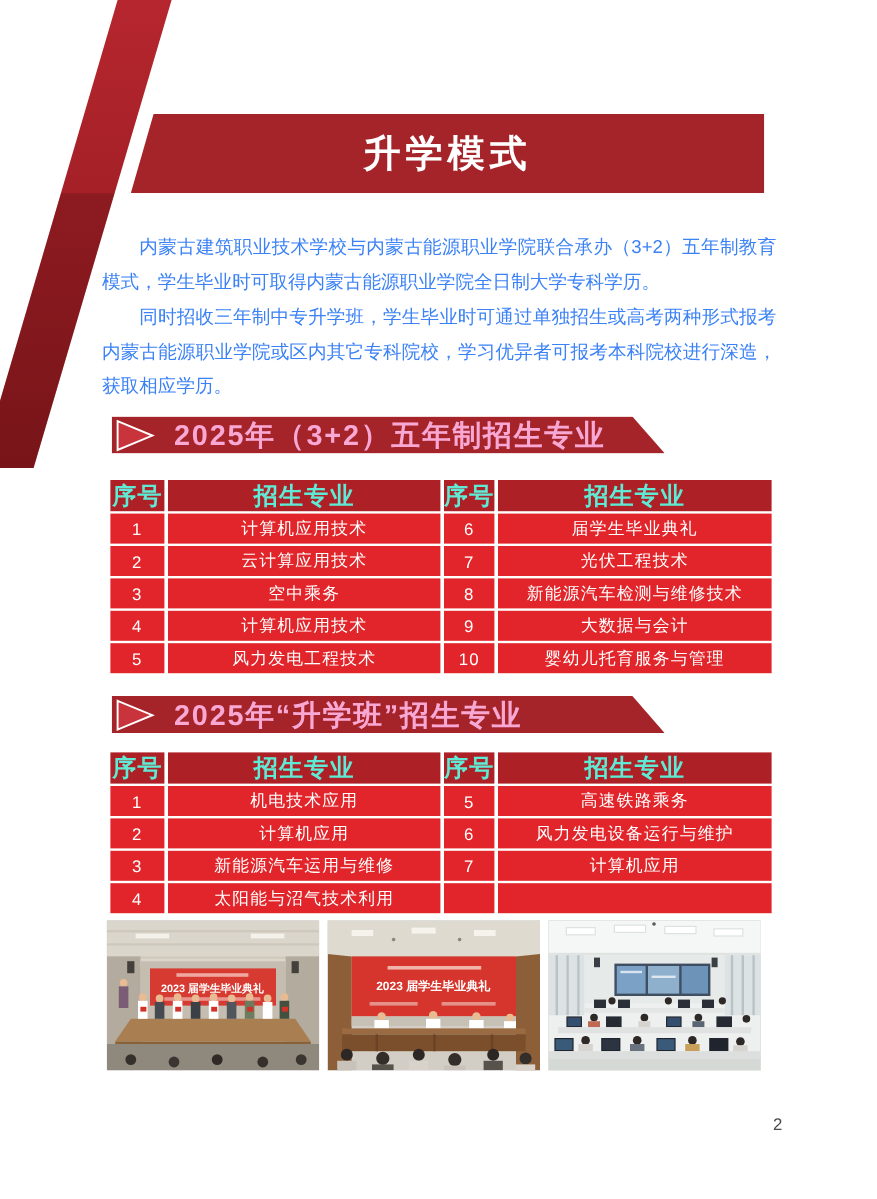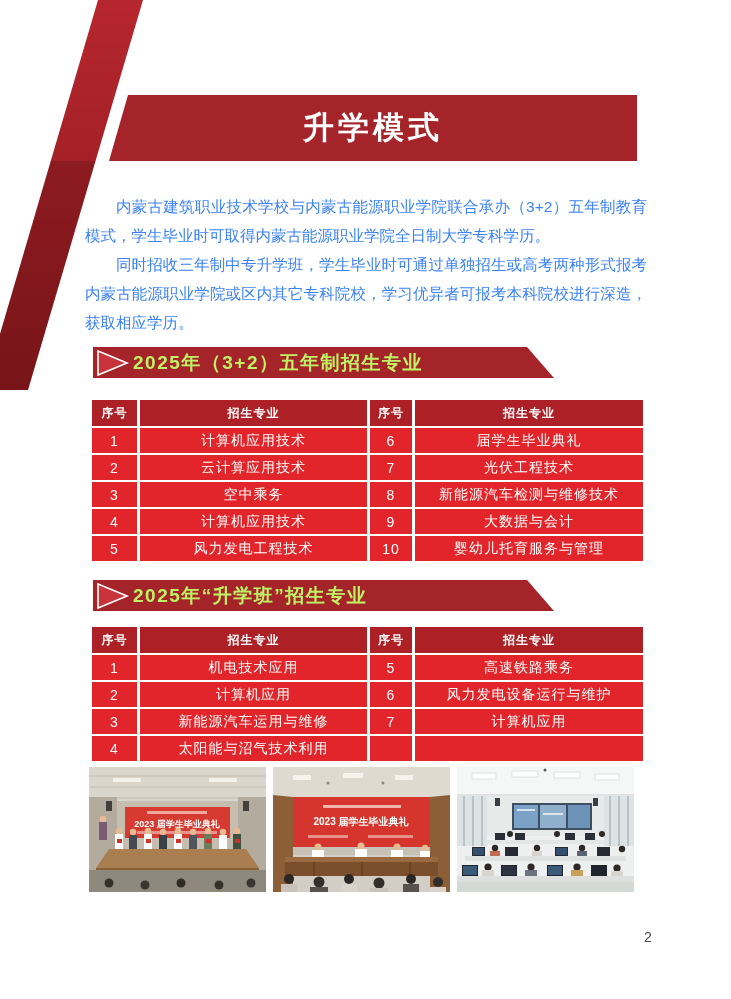--- a/index.html
+++ b/index.html
@@ -26,35 +26,35 @@
   }
   .intro p{margin:0;text-indent:2em;}
   
   .section-banner{
     position:absolute;left:93px;width:461px;height:31px;background:#a5242a;
     clip-path:polygon(0 0,calc(100% - 27px) 0,100% 100%,0 100%);
     display:flex;align-items:center;padding:0;z-index:2;
   }
   .section-banner .arrow{position:absolute;left:2px;top:1px;}
   .section-banner .st{
-    color:#bef264;font-size:19px;font-weight:bold;letter-spacing:1.5px;
-    margin-left:40px;white-space:nowrap;
+    color:#f9a8d4;font-size:24px;font-weight:bold;letter-spacing:1.5px;
+    margin-left:52px;white-space:nowrap;
   }
   .sec1{top:347px;}
   .sec2{top:580px;}
   
   .majors-table{
     position:absolute;left:92px;width:551px;
     display:grid;grid-template-columns:45px 227px 42px 228px;
     grid-template-rows:26px;grid-auto-rows:25px;row-gap:2px;column-gap:3px;
   }
   .tbl1{top:400px;}
   .tbl2{top:627px;}
   .majors-table .th{
-    background:#ac2026;color:#ffffff;font-size:12px;font-weight:bold;
+    background:#ac2026;color:#5eead4;font-size:20px;font-weight:bold;
     display:flex;align-items:center;justify-content:center;letter-spacing:1px;
   }
   .majors-table .td{
     background:#e2252a;color:#fff;font-size:14px;
     display:flex;align-items:center;justify-content:center;letter-spacing:1px;
   }
   
   .photos{position:absolute;left:89px;top:767px;display:flex;gap:7px;z-index:1;}
   .photo{width:177px;height:125px;overflow:hidden;background:#ccc;}
   .photo svg{display:block;}

